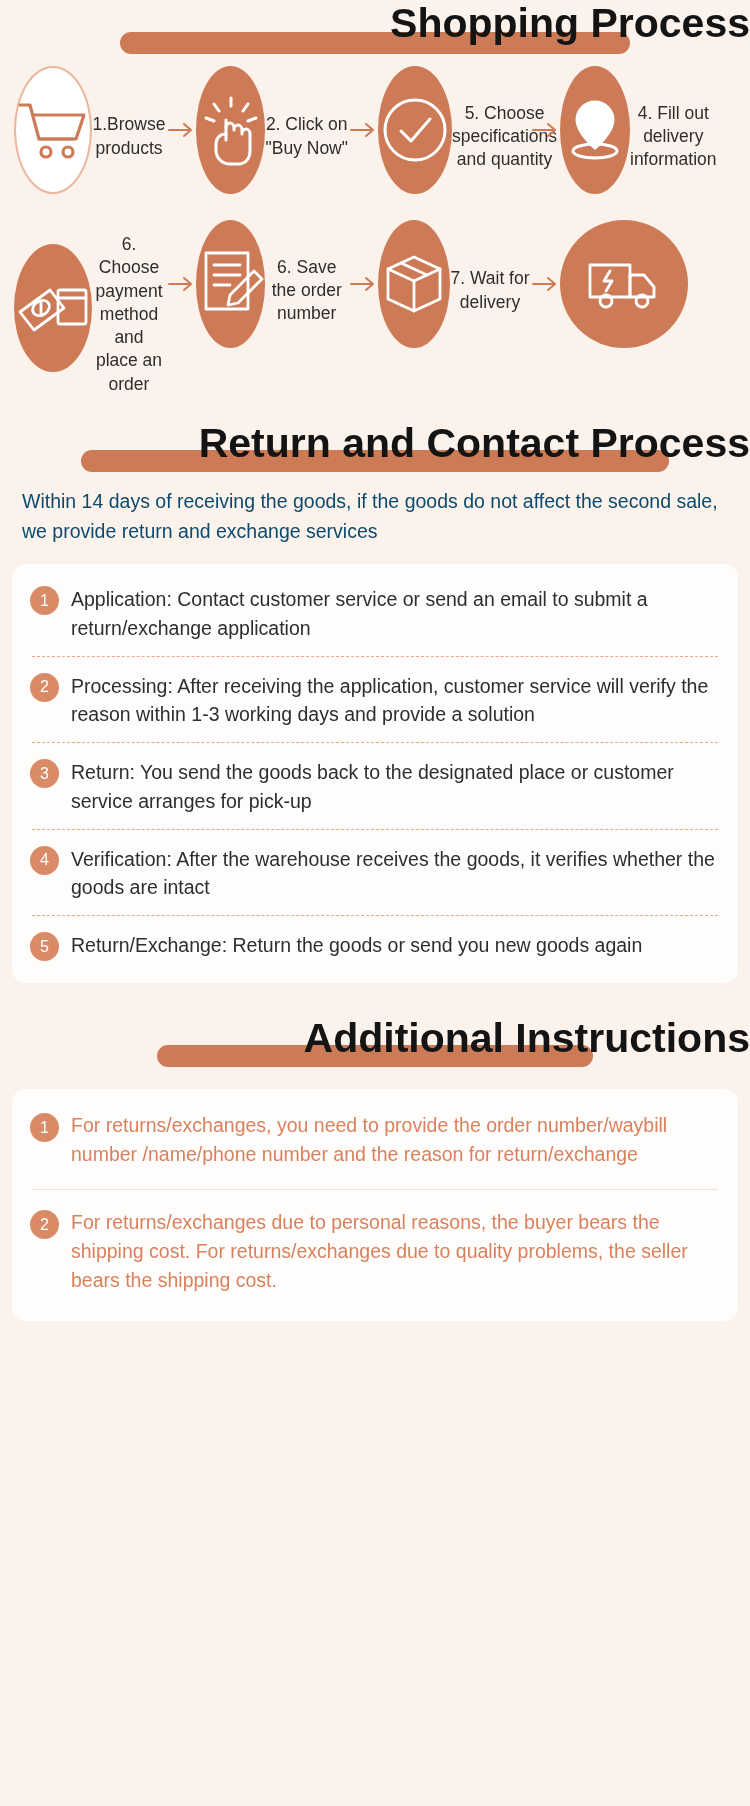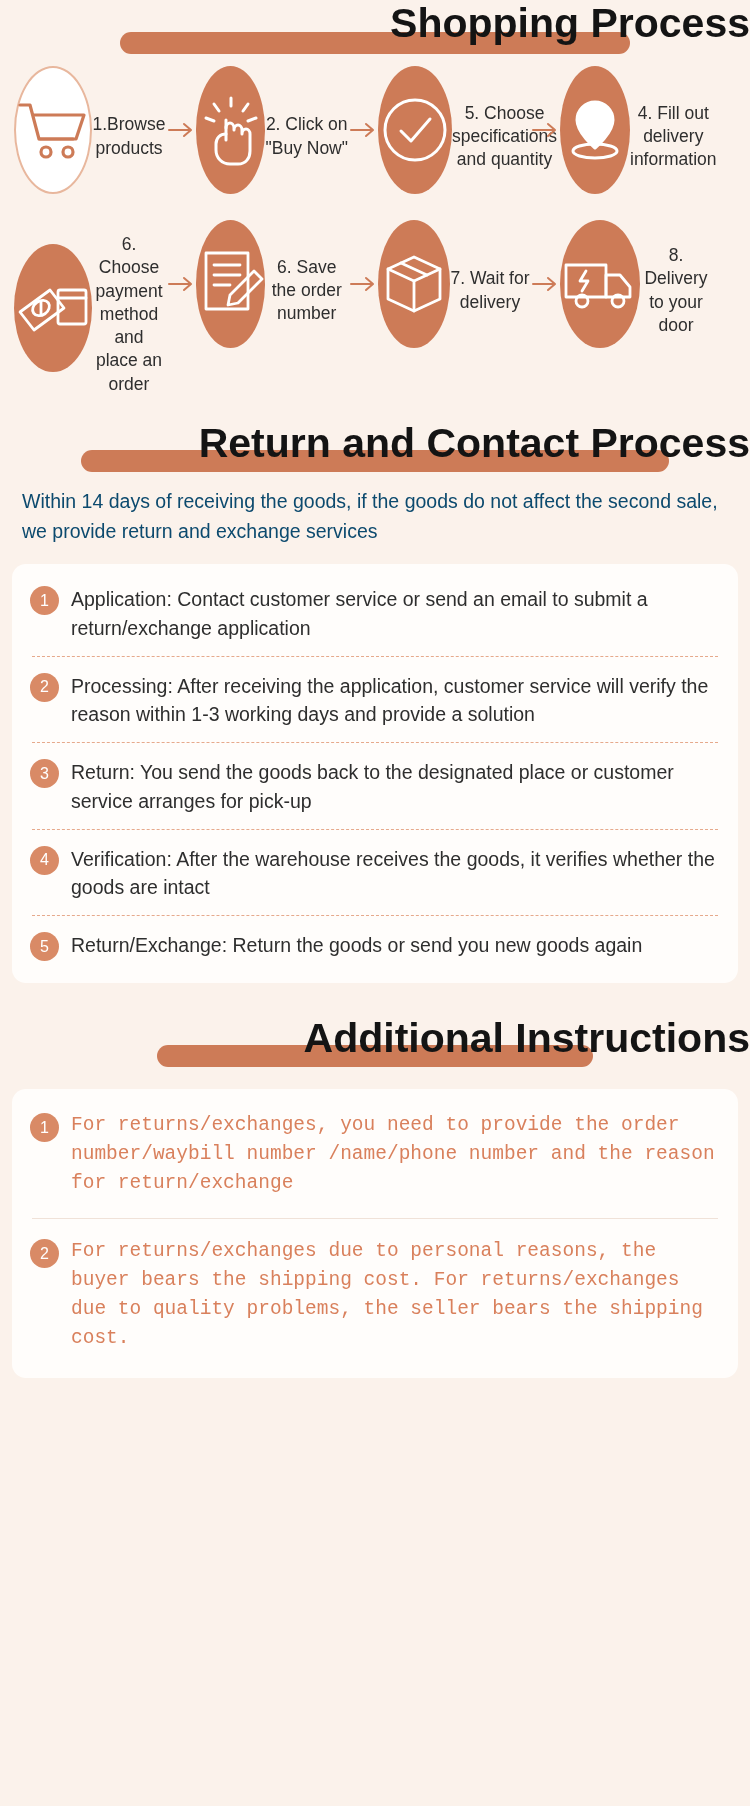--- a/index.html
+++ b/index.html
@@ -182,21 +182,20 @@
   .addl-item {
     display: flex;
     align-items: flex-start;
     padding: 0 2px;
   }
   .addl-text {
     font-size: 19.5px;
     line-height: 1.48;
     color: #d9805c;
     flex: 1 1 auto;
-    font-family: Liberation Mono, monospace;
   }
   .addl-divider {
     border-top: 1px solid #f0e2d8;
     margin: 20px 4px 18px 4px;
     height: 0;
   }
   .spacer-bottom { height: 28px; }
 </style>
 </head>
 <body>
@@ -343,21 +342,20 @@
     <div class="step">
       <div class="circle">
         <svg width="80" height="62" viewBox="0 0 80 62" fill="none" stroke="#ffffff" stroke-width="2.8" stroke-linecap="round" stroke-linejoin="round">
           <path d="M6 12 h40 v32 h-40 z"></path>
           <path d="M46 22 h14 l10 12 v10 h-24 z"></path>
           <circle cx="22" cy="48" r="6"></circle>
           <circle cx="58" cy="48" r="6"></circle>
           <path d="M26 18 l-6 10 h8 l-6 10"></path>
         </svg>
       </div>
-      <div class="step-label">8. Delivery to your door</div>
     </div>
   </div>
 
   <div class="section-head return-head">
     <div class="bar"></div>
     <div class="txt">Return and Contact Process</div>
   </div>
 
   <div class="intro">Within 14 days of receiving the goods, if the goods do not affect the second sale, we provide return and exchange services</div>
 

